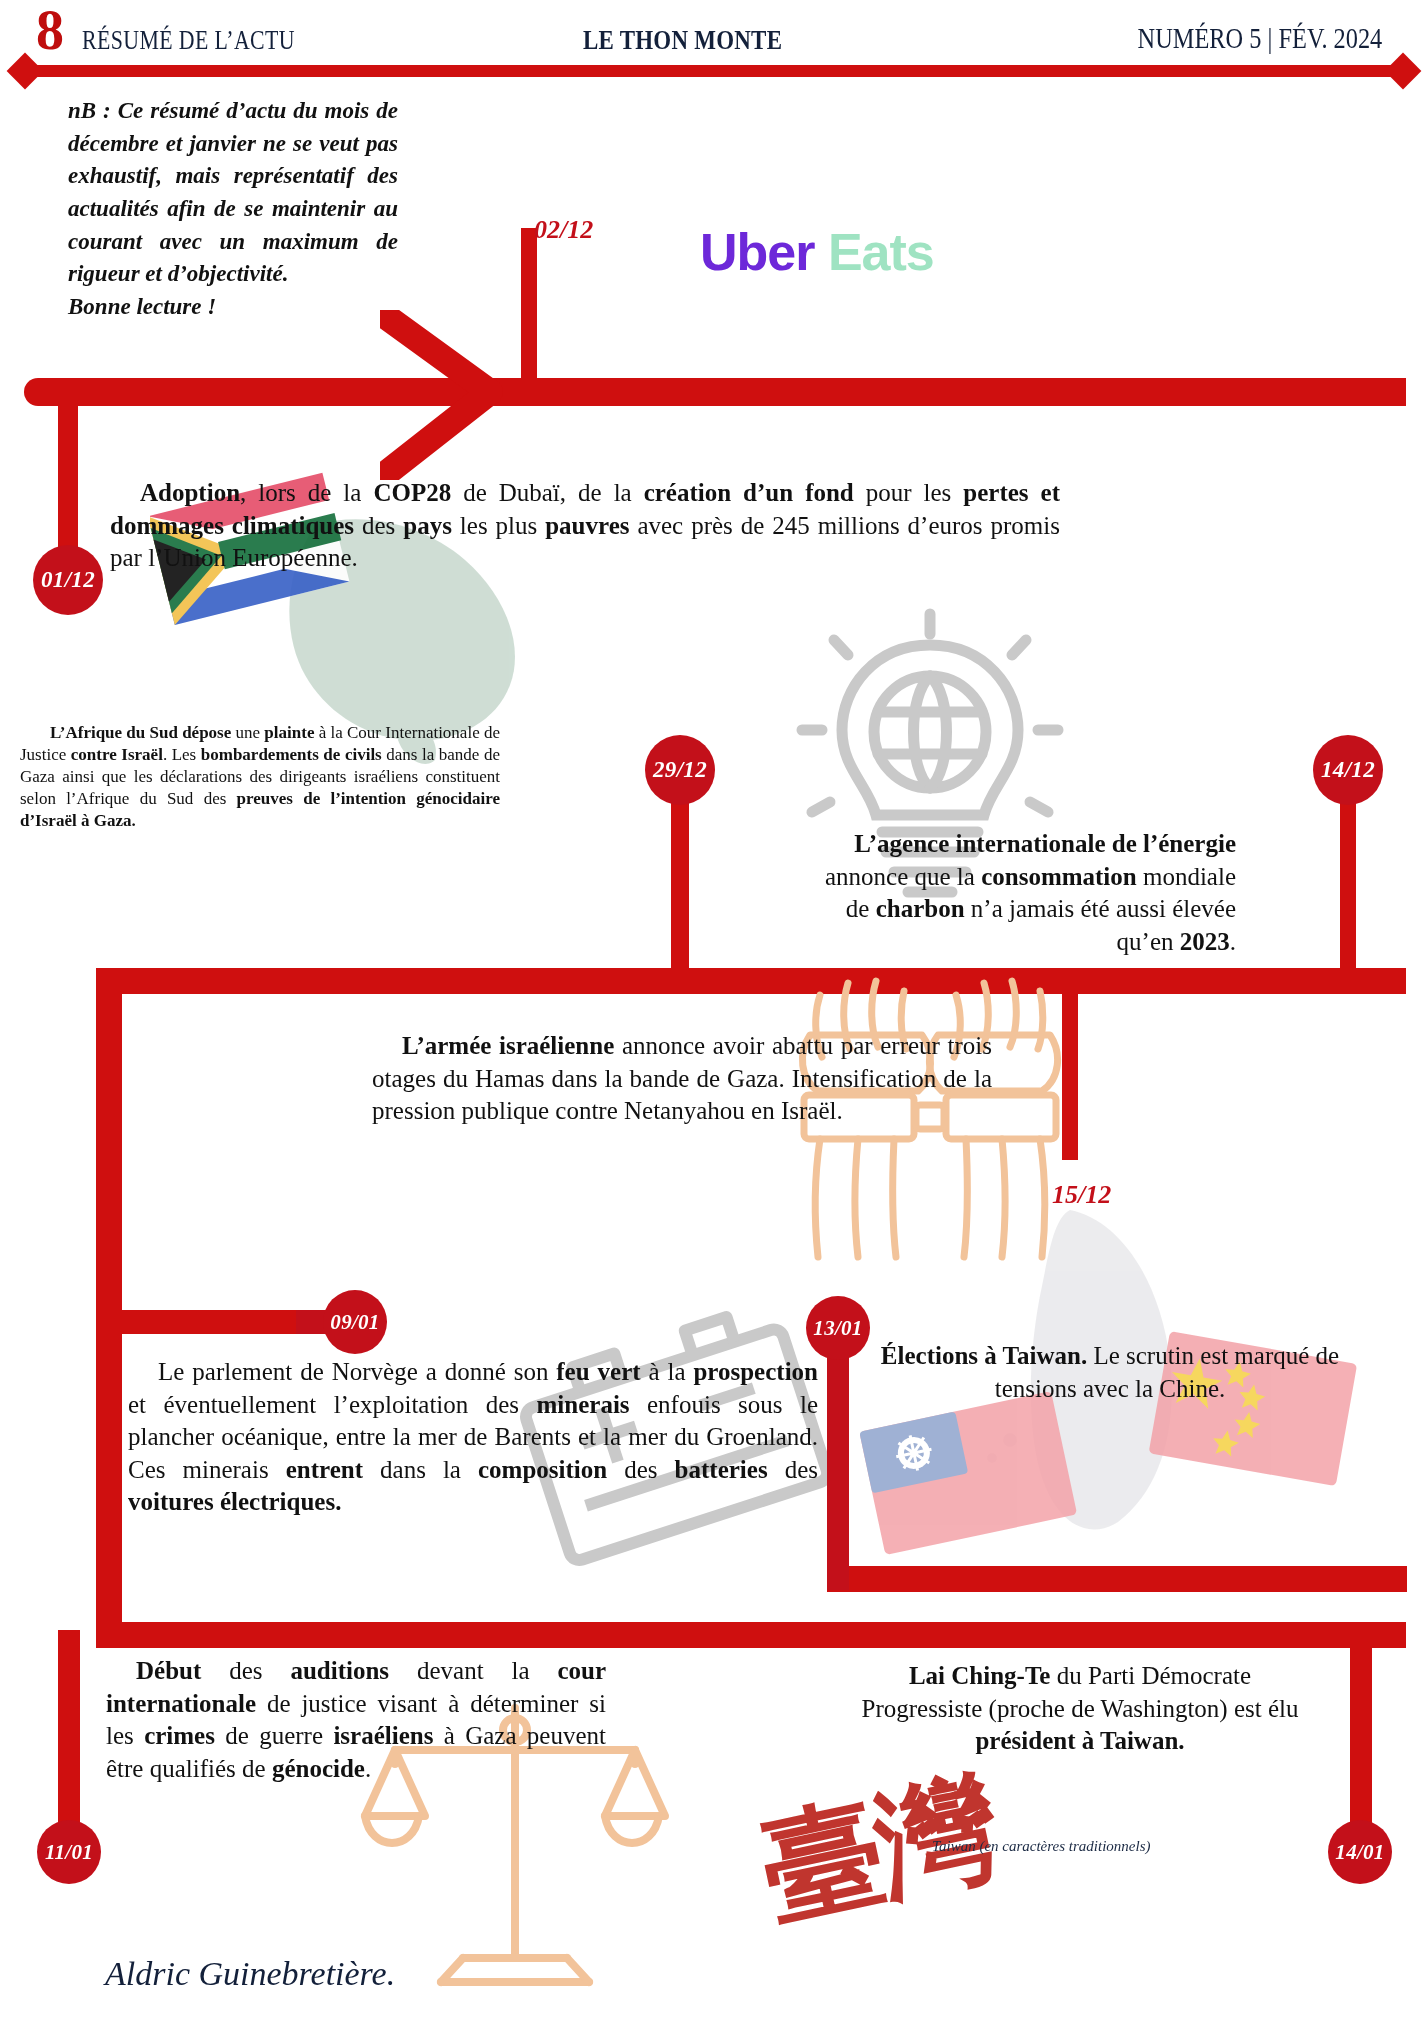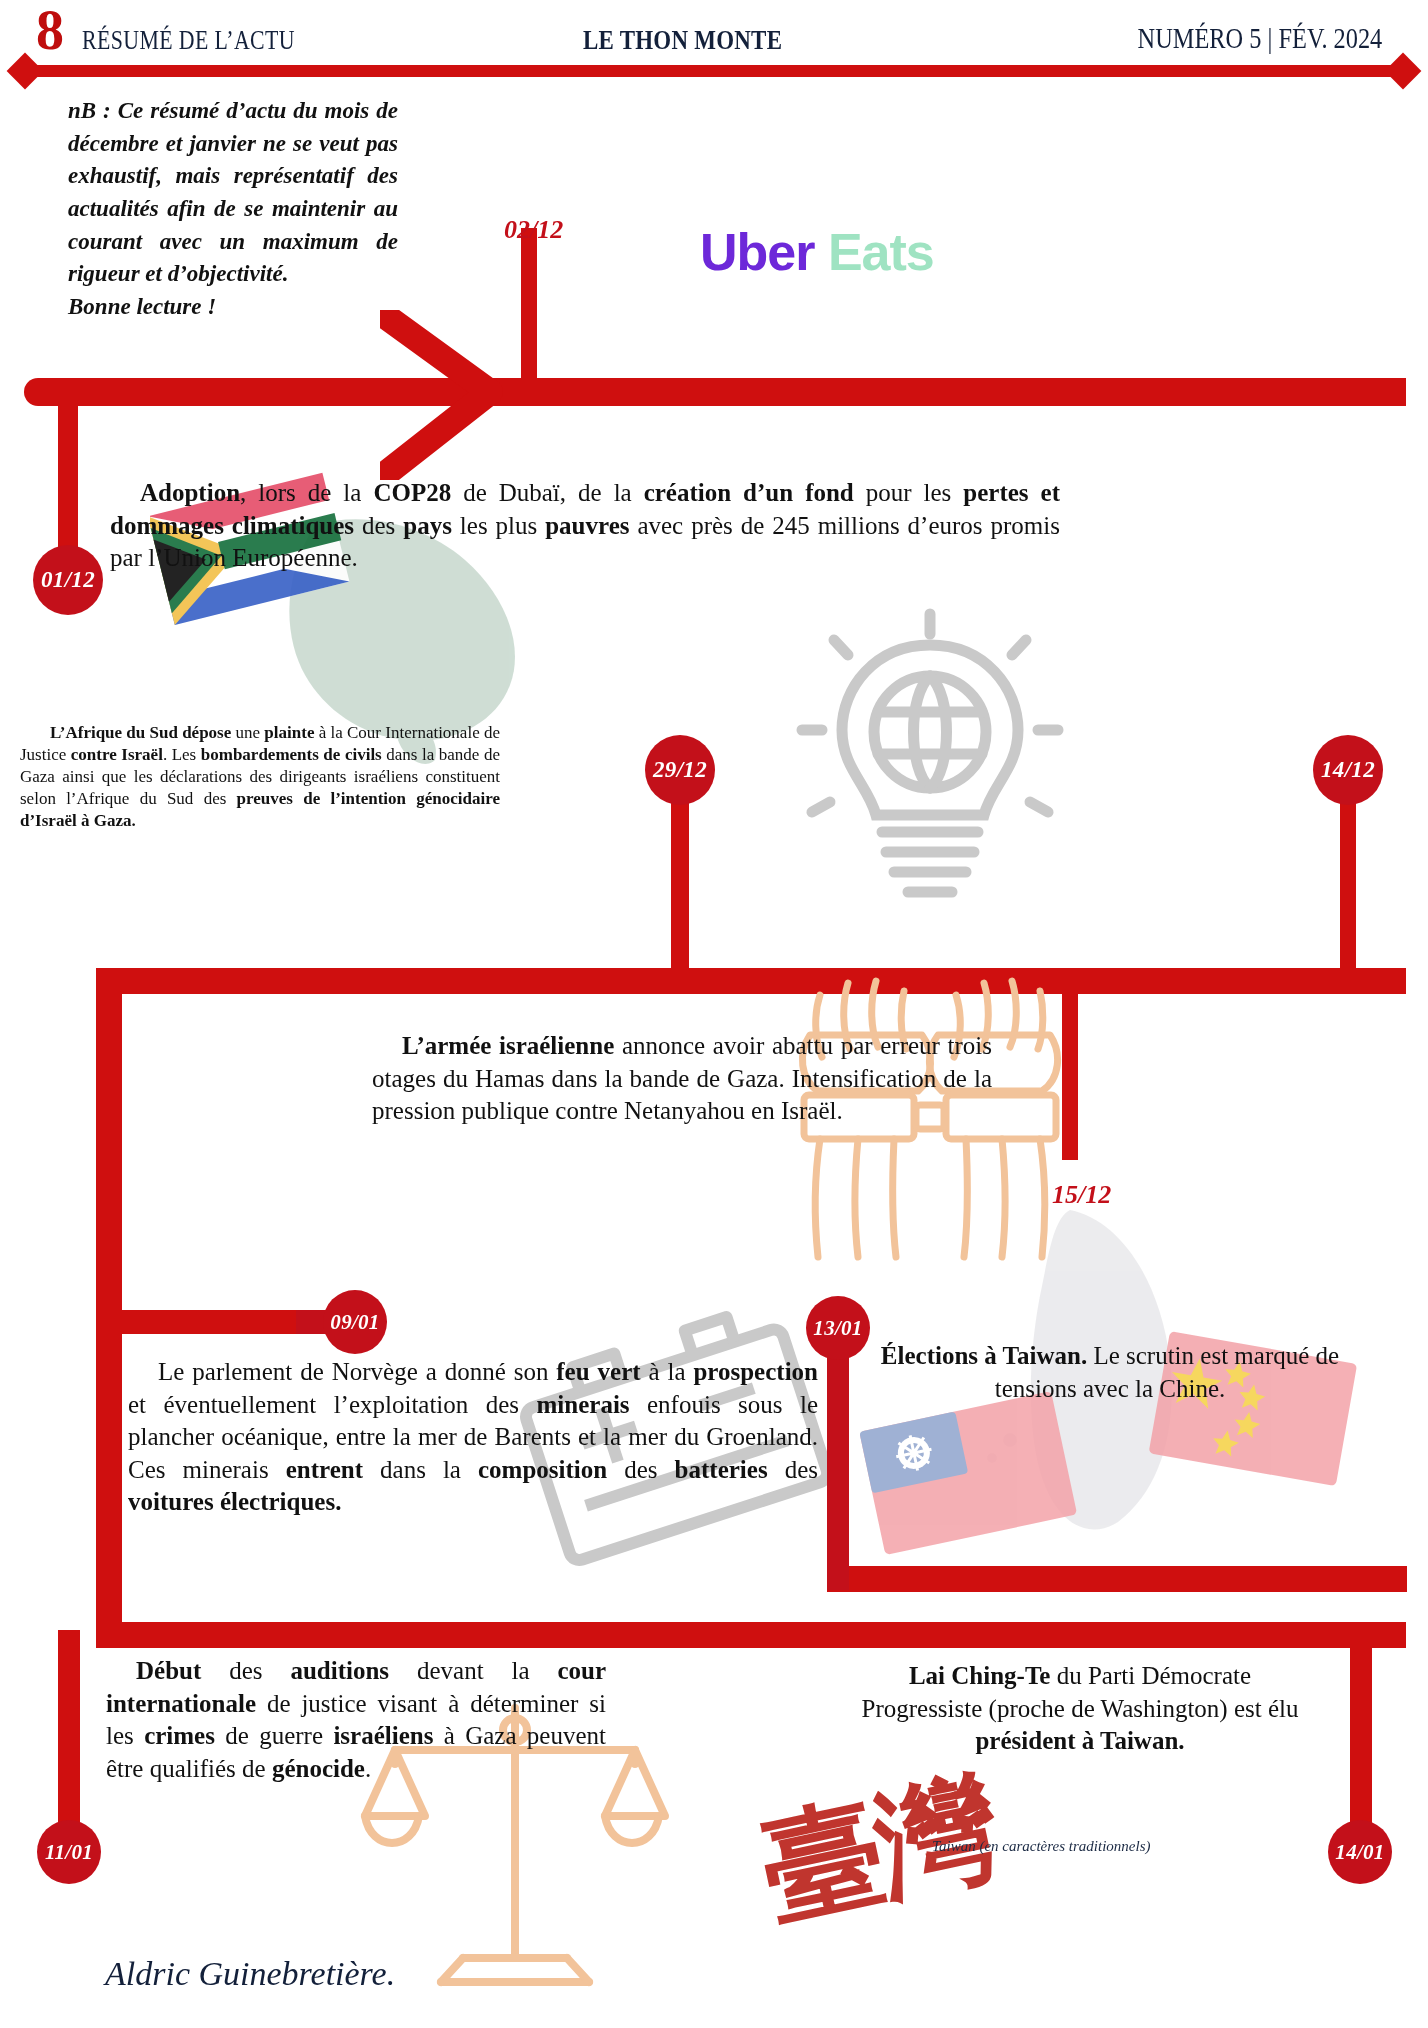--- a/index.html
+++ b/index.html
@@ -300,37 +300,40 @@
   <div class="bar" style="left:58px;top:1630px;width:22px;height:220px;"></div>
   <div class="bar" style="left:1350px;top:1630px;width:22px;height:220px;"></div>
 
   <div class="badge" style="left:37px;top:1820px;">
       <span>11/01</span>
     </div>
   <div class="badge" style="left:1328px;top:1820px;">
       <span>14/01</span>
     </div>
 
-  <div class="date-plain" style="left:504px;top:215px;"><span>02/12</span></div>
+  <div class="date-plain" style="left:534px;top:215px;"><span>02/12</span></div>
   <div class="date-plain" style="left:1052px;top:1180px;"><span>15/12</span></div>
 
   <div class="note">
     <div>nB : Ce résumé d’actu du mois de décembre et janvier ne se veut pas exhaustif, mais représentatif des actualités afin de se maintenir au courant avec un maximum de rigueur et d’objectivité.</div>
     <div class="last">Bonne lecture !</div>
   </div>
 
 
   <div class="tb" style="left:110px;top:477px;width:950px;font-size:25px;">
     <p><span class="ind"></span><span><b>Adoption</b>, lors de la <b>COP28</b> de Dubaï, de la <b>création d’un fond</b> pour les <b>pertes et dommages climatiques</b> des <b>pays</b> les plus <b>pauvres</b> avec près de 245 millions d’euros promis par l’Union Européenne.</span></p>
   </div>
 
   <div class="tb" style="left:20px;top:722px;width:480px;font-size:17px;">
     <p><span class="ind"></span><span><b>L’Afrique du Sud dépose</b> une <b>plainte</b> à la Cour Internationale de Justice <b>contre Israël</b>. Les <b>bombardements de civils</b> dans la bande de Gaza ainsi que les déclarations des dirigeants israéliens constituent selon l’Afrique du Sud des <b>preuves de l’intention génocidaire d’Israël à Gaza.</b></span></p>
   </div>
 
+  <div class="tb" style="left:806px;top:828px;width:430px;font-size:25px;text-align:right;">
+    <p style="text-align:right;"><span><b>L’agence internationale de l’énergie</b> annonce que la <b>consommation</b> mondiale de <b>charbon</b> n’a jamais été aussi élevée qu’en <b>2023</b>.</span></p>
+  </div>
 
   <div class="tb" style="left:372px;top:1030px;width:620px;font-size:25px;">
     <p><span class="ind"></span><span><b>L’armée israélienne</b> annonce avoir abattu par erreur trois otages du Hamas dans la bande de Gaza. Intensification de la pression publique contre Netanyahou en Israël.</span></p>
   </div>
 
   <div class="tb" style="left:880px;top:1340px;width:460px;font-size:25px;text-align:center;">
     <p style="text-align:center;"><span><b>Élections à Taiwan.</b> Le scrutin est marqué de tensions avec la Chine.</span></p>
   </div>
 
   <div class="tb" style="left:128px;top:1356px;width:690px;font-size:25px;">

